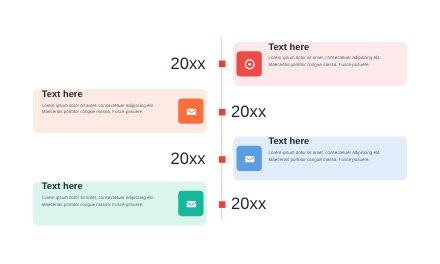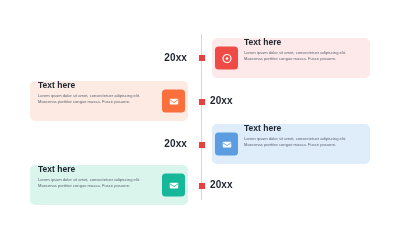--- a/index.html
+++ b/index.html
@@ -43,22 +43,22 @@
     left: 0;
     width: 400px;
     height: 44px;
     display: flex;
     align-items: center;
   }
 
   
   .year {
     position: absolute;
-    font-size: 10px;
-    font-weight: bold;
+    font-size: 15px;
+    font-weight: normal;
     color: #1f2430;
     letter-spacing: 0.1px;
     line-height: 1;
     white-space: nowrap;
   }
   .year.left-of-axis  { right: 213px; text-align: right; }
   .year.right-of-axis { left: 210px;  text-align: left;  }
 
   
   .card {

